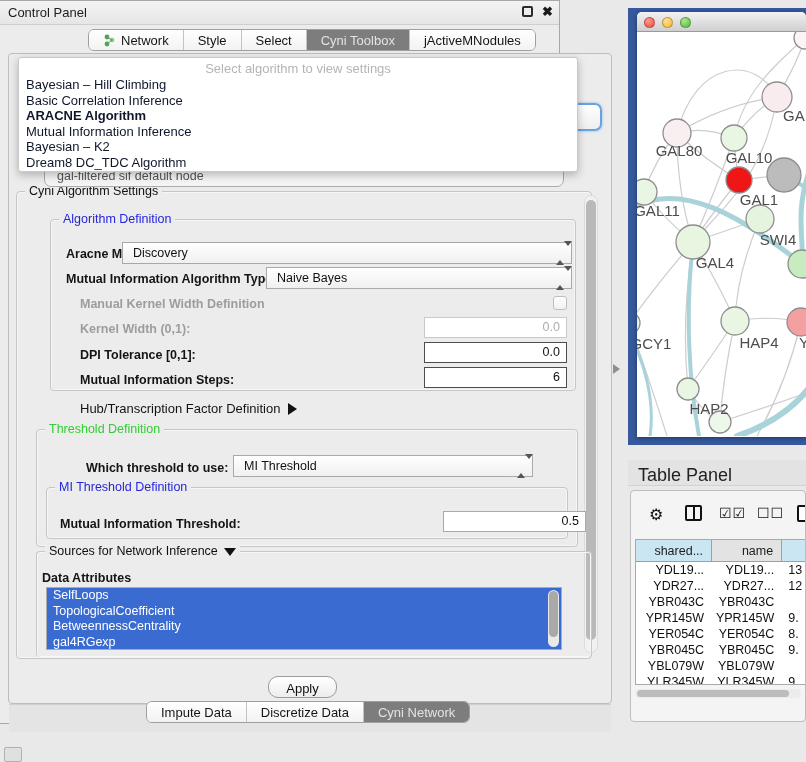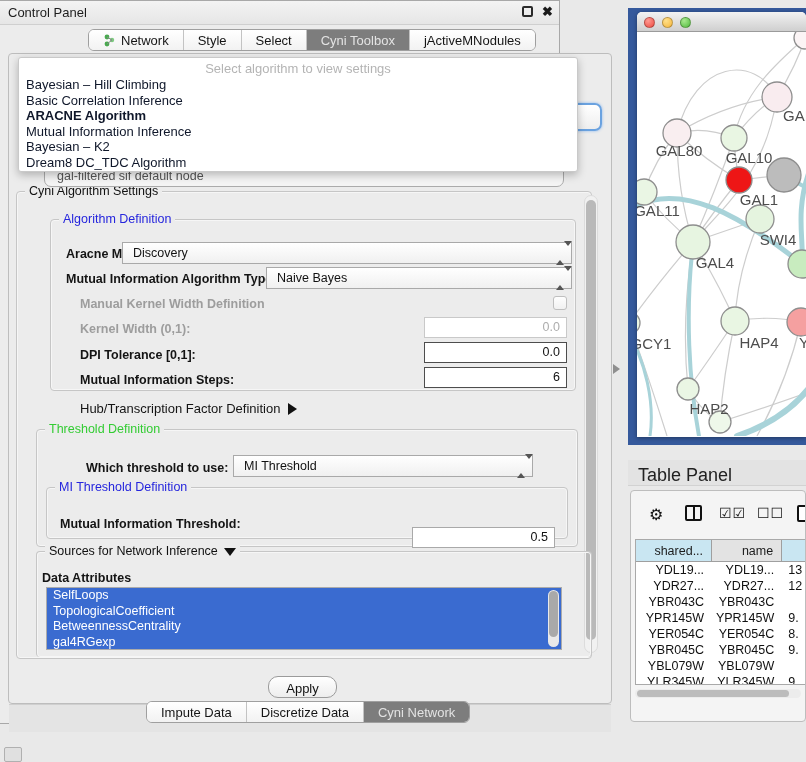--- a/index.html
+++ b/index.html
@@ -179,21 +179,21 @@
   </div>
   <span class="lbl" style="left:86px; top:460px;">Which threshold to use:</span>
   <div class="combo" style="left:233px; top:454px; width:300px;">
     <span>MI Threshold</span>
     <span class="arrows"><span class="arr-up"></span><span class="arr-dn"></span></span>
   </div>
   <div class="group" style="left:46px; top:486px; width:522px; height:52px;">
     <span class="legend blue">MI Threshold Definition</span>
   </div>
   <span class="lbl" style="left:60px; top:516px;">Mutual Information Threshold:</span>
-  <div class="field" style="left:412px; top:510px; width:143px; border-color:#a9a9a9;margin-top:16px;">
+  <div class="field" style="left:443px; top:510px; width:143px; border-color:#a9a9a9;">
     <span>0.5</span>
   </div>
 
   <div class="group" style="left:36px; top:550px; width:556px; height:106px; border-bottom:none;">
     <span class="legend">
       <span>Sources for Network Inference</span><span class="src-arrow"></span>
     </span>
   </div>
   <span class="lbl" style="left:42px; top:570px;text-align:right;">Data Attributes</span>
   <div class="attr-list" style="left:46px; top:586px; width:516px; height:63px;" id="attr-list">

